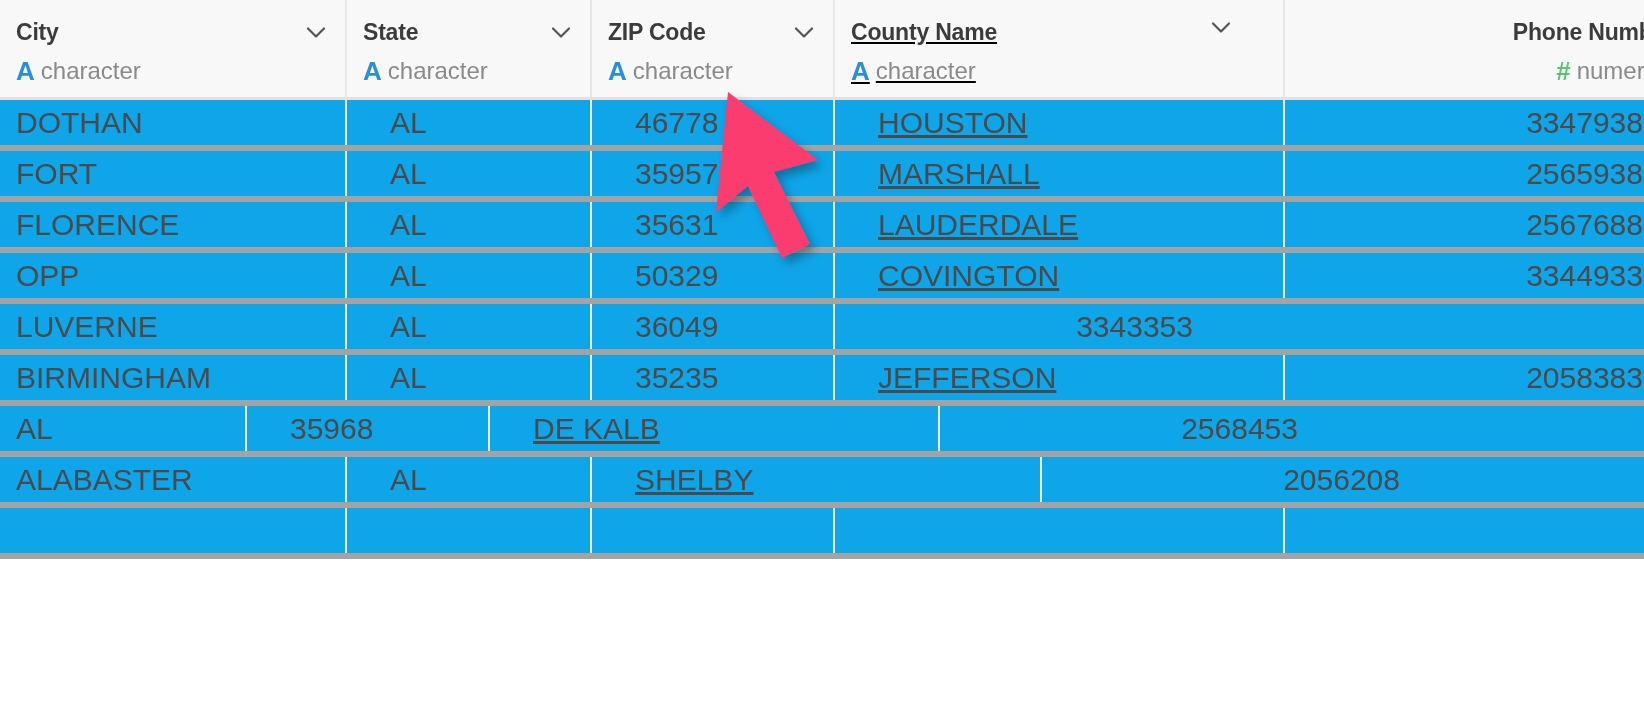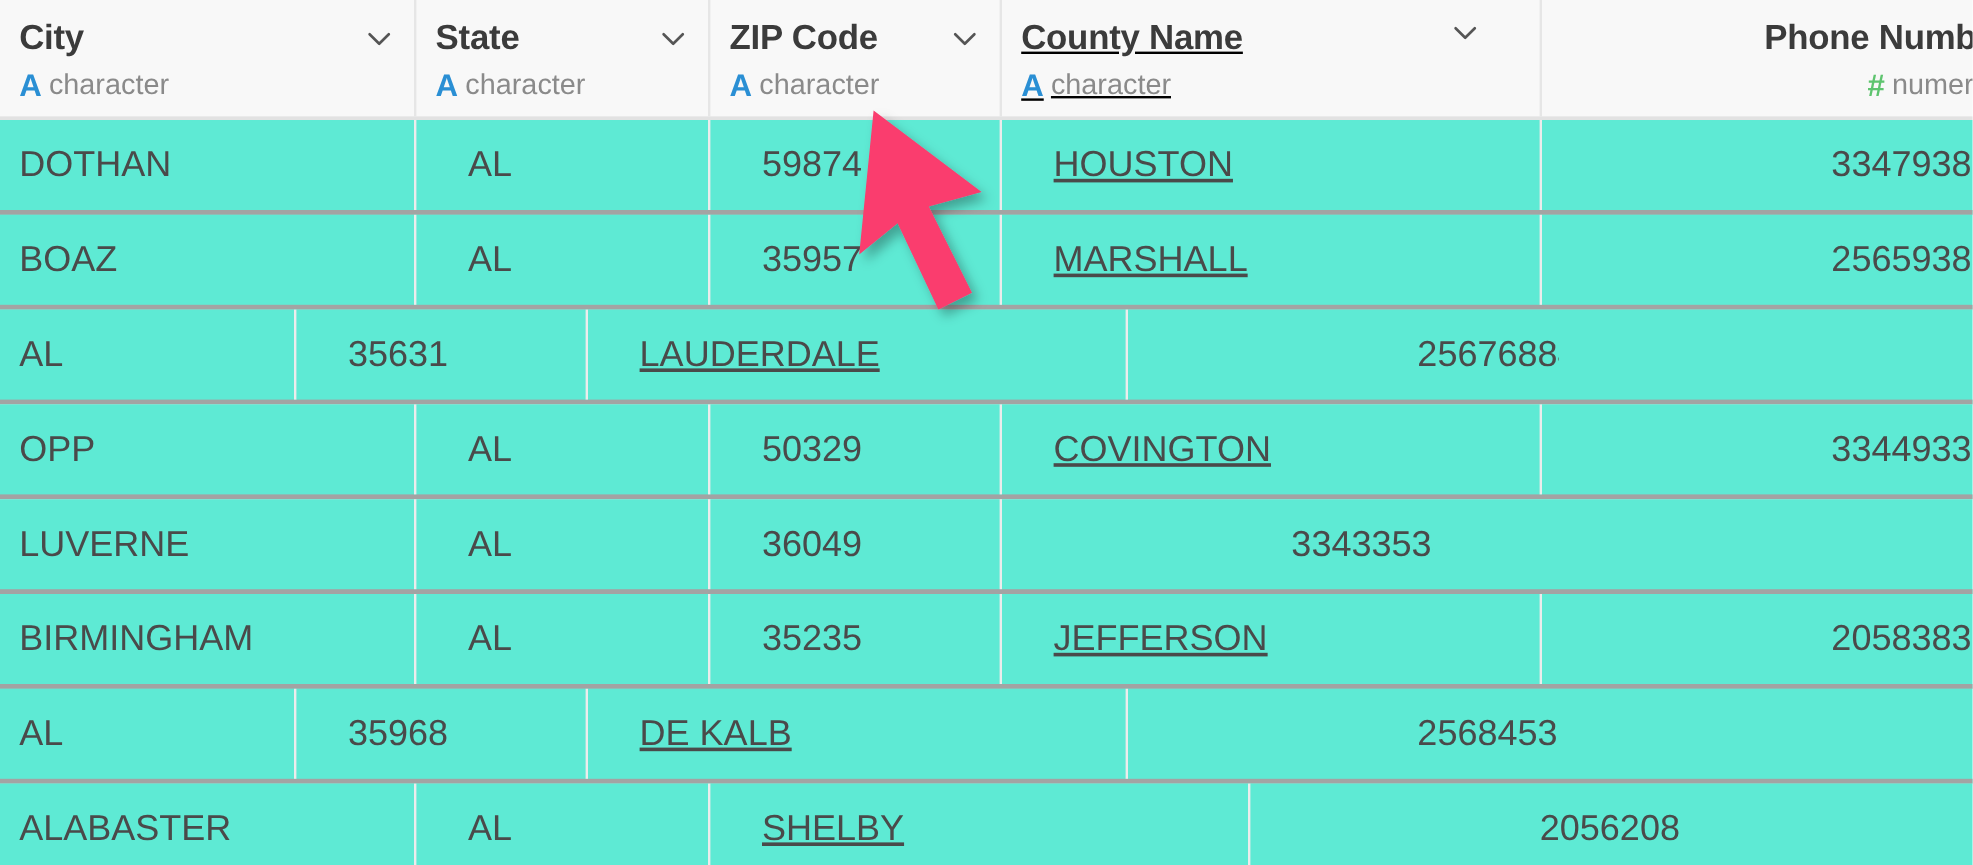--- a/index.html
+++ b/index.html
@@ -47,21 +47,21 @@
   .hcell-title-row {
     display: flex;
     align-items: center;
     height: 44px;
   }
   .hcell.align-right .hcell-title-row {
     justify-content: flex-end;
   }
 
   .hcell-title {
-    font-size: 29px;
+    font-size: 23px;
     font-weight: bold;
     color: #3b3b3b;
     letter-spacing: -0.2px;
     white-space: nowrap;
   }
 
   .chevron {
     display: inline-block;
     margin-left: auto;
     width: 26px;
@@ -96,24 +96,24 @@
   }
 
   
   .grid-body {
     position: relative;
     width: 1644px;
   }
 
   .row {
     display: flex;
-    height: 79px;
+    height: 51px;
     box-sizing: border-box;
-    border-bottom: 4px solid #a3a3a3;
-    background: #5eead4;
+    border-bottom: 6px solid #a3a3a3;
+    background: #0ea5e9;
   }
 
   .cell {
     position: relative;
     box-sizing: border-box;
     flex: 0 0 auto;
     display: flex;
     align-items: center;
     padding: 0 16px;
     font-size: 30px;
@@ -249,49 +249,52 @@
   <div class="grid-body">
 
     <div class="row">
       <div class="cell col-city">
           <span class="cell-text">DOTHAN</span>
         </div>
       <div class="cell col-state">
           <span class="cell-text">AL</span>
         </div>
       <div class="cell col-zip">
-          <span class="cell-text">59874</span>
+          <span class="cell-text">46778</span>
         </div>
       <div class="cell col-county">
           <span class="cell-text">HOUSTON</span>
         </div>
       <div class="cell col-phone align-right">
           <span class="cell-text">3347938700</span>
         </div>
     </div>
 
     <div class="row">
       <div class="cell col-city">
-          <span class="cell-text">BOAZ</span>
+          <span class="cell-text">FORT</span>
         </div>
       <div class="cell col-state">
           <span class="cell-text">AL</span>
         </div>
       <div class="cell col-zip">
           <span class="cell-text">35957</span>
         </div>
       <div class="cell col-county">
           <span class="cell-text">MARSHALL</span>
         </div>
       <div class="cell col-phone align-right">
           <span class="cell-text">2565938310</span>
         </div>
     </div>
 
     <div class="row">
+      <div class="cell col-city">
+          <span class="cell-text">FLORENCE</span>
+        </div>
       <div class="cell col-state">
           <span class="cell-text">AL</span>
         </div>
       <div class="cell col-zip">
           <span class="cell-text">35631</span>
         </div>
       <div class="cell col-county">
           <span class="cell-text">LAUDERDALE</span>
         </div>
       <div class="cell col-phone align-right">

